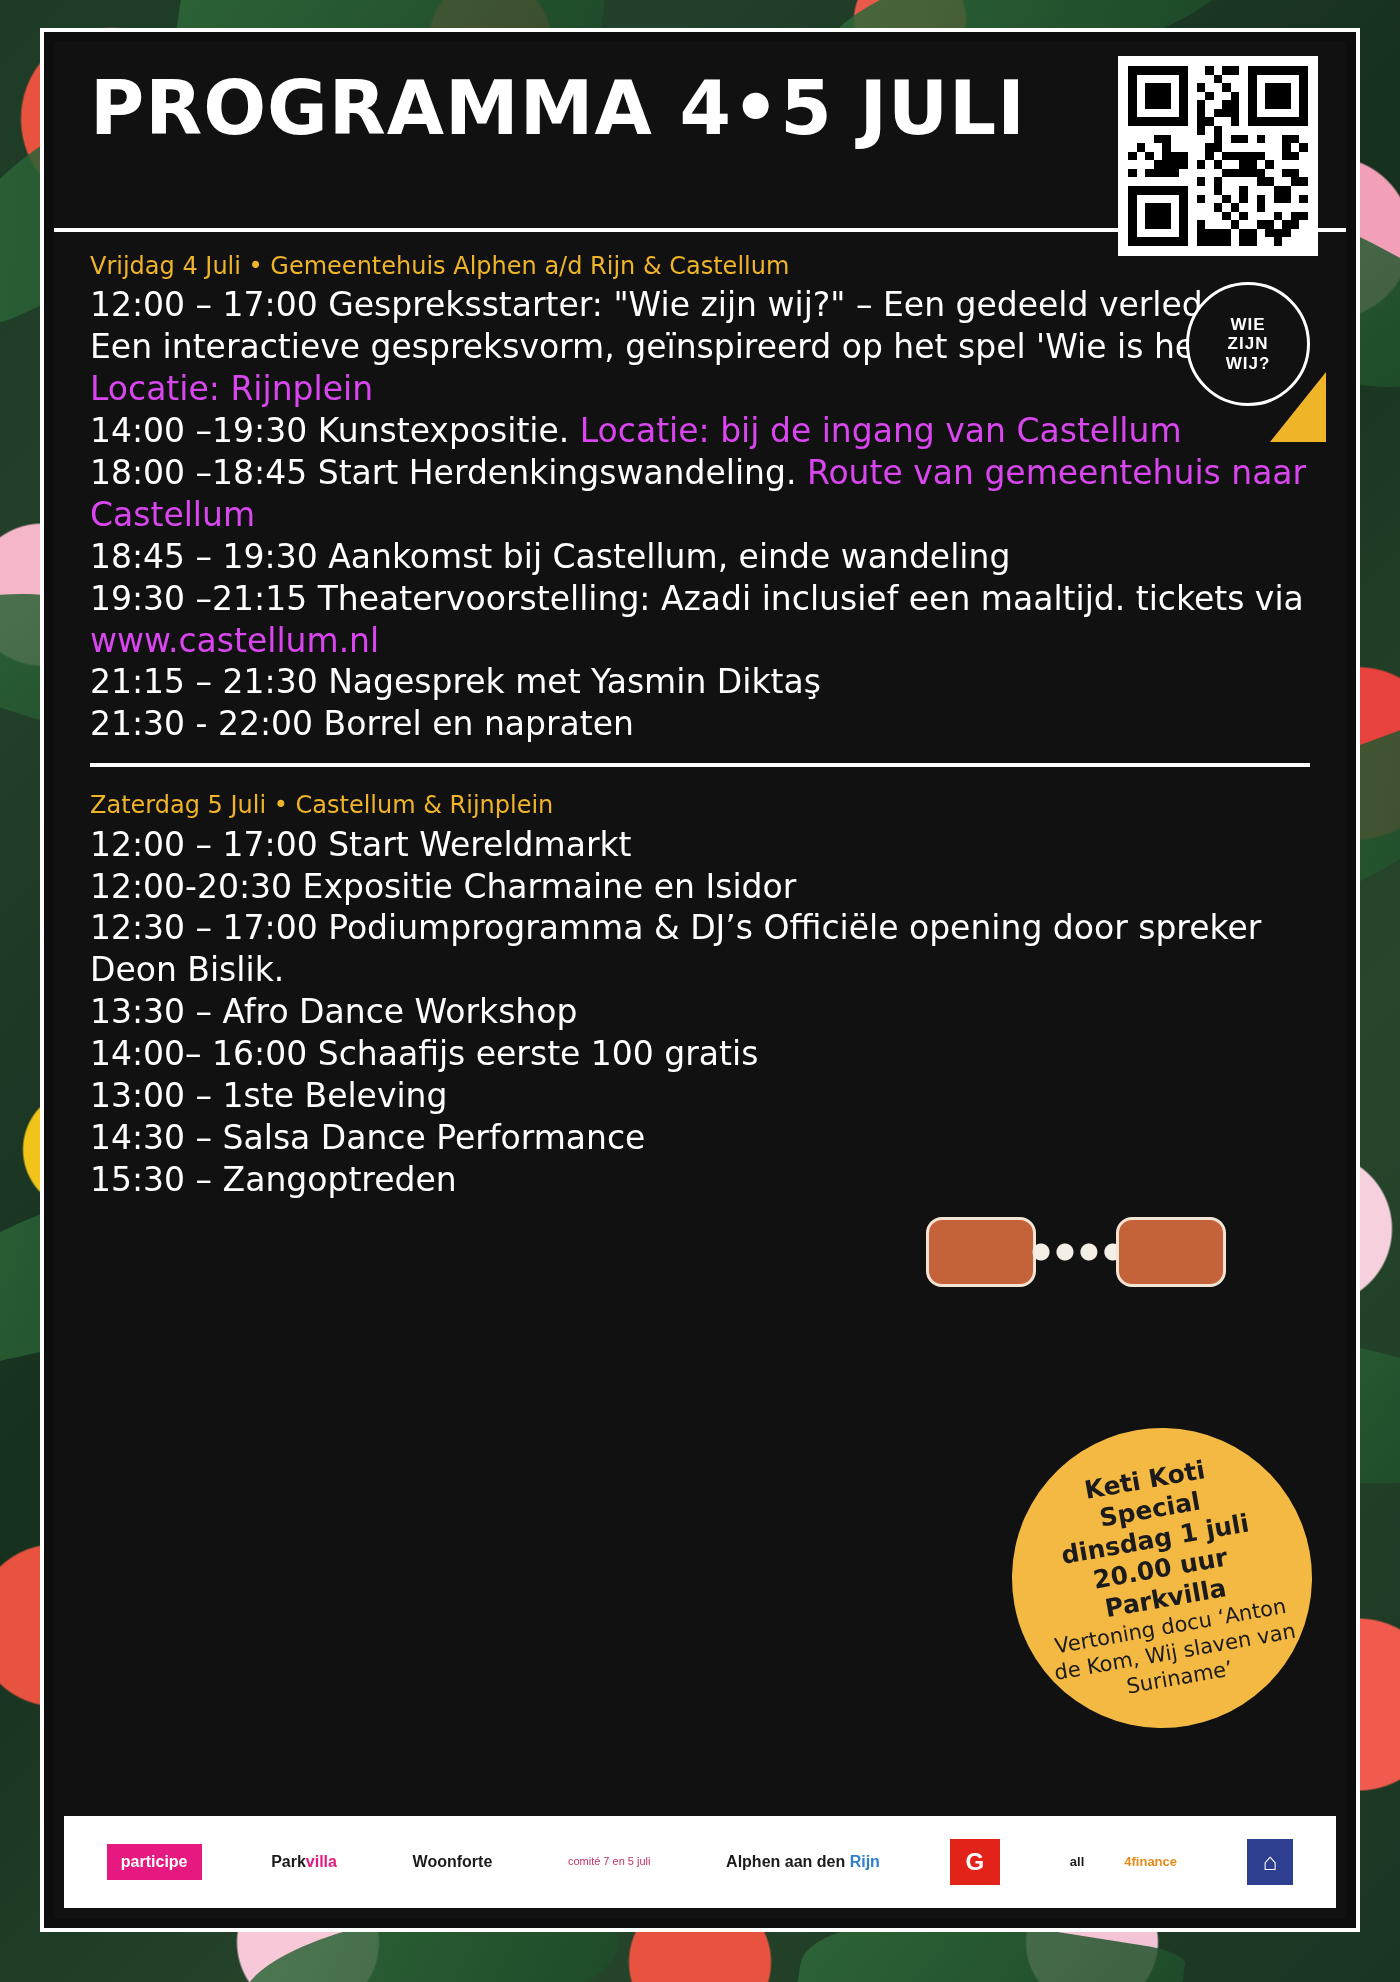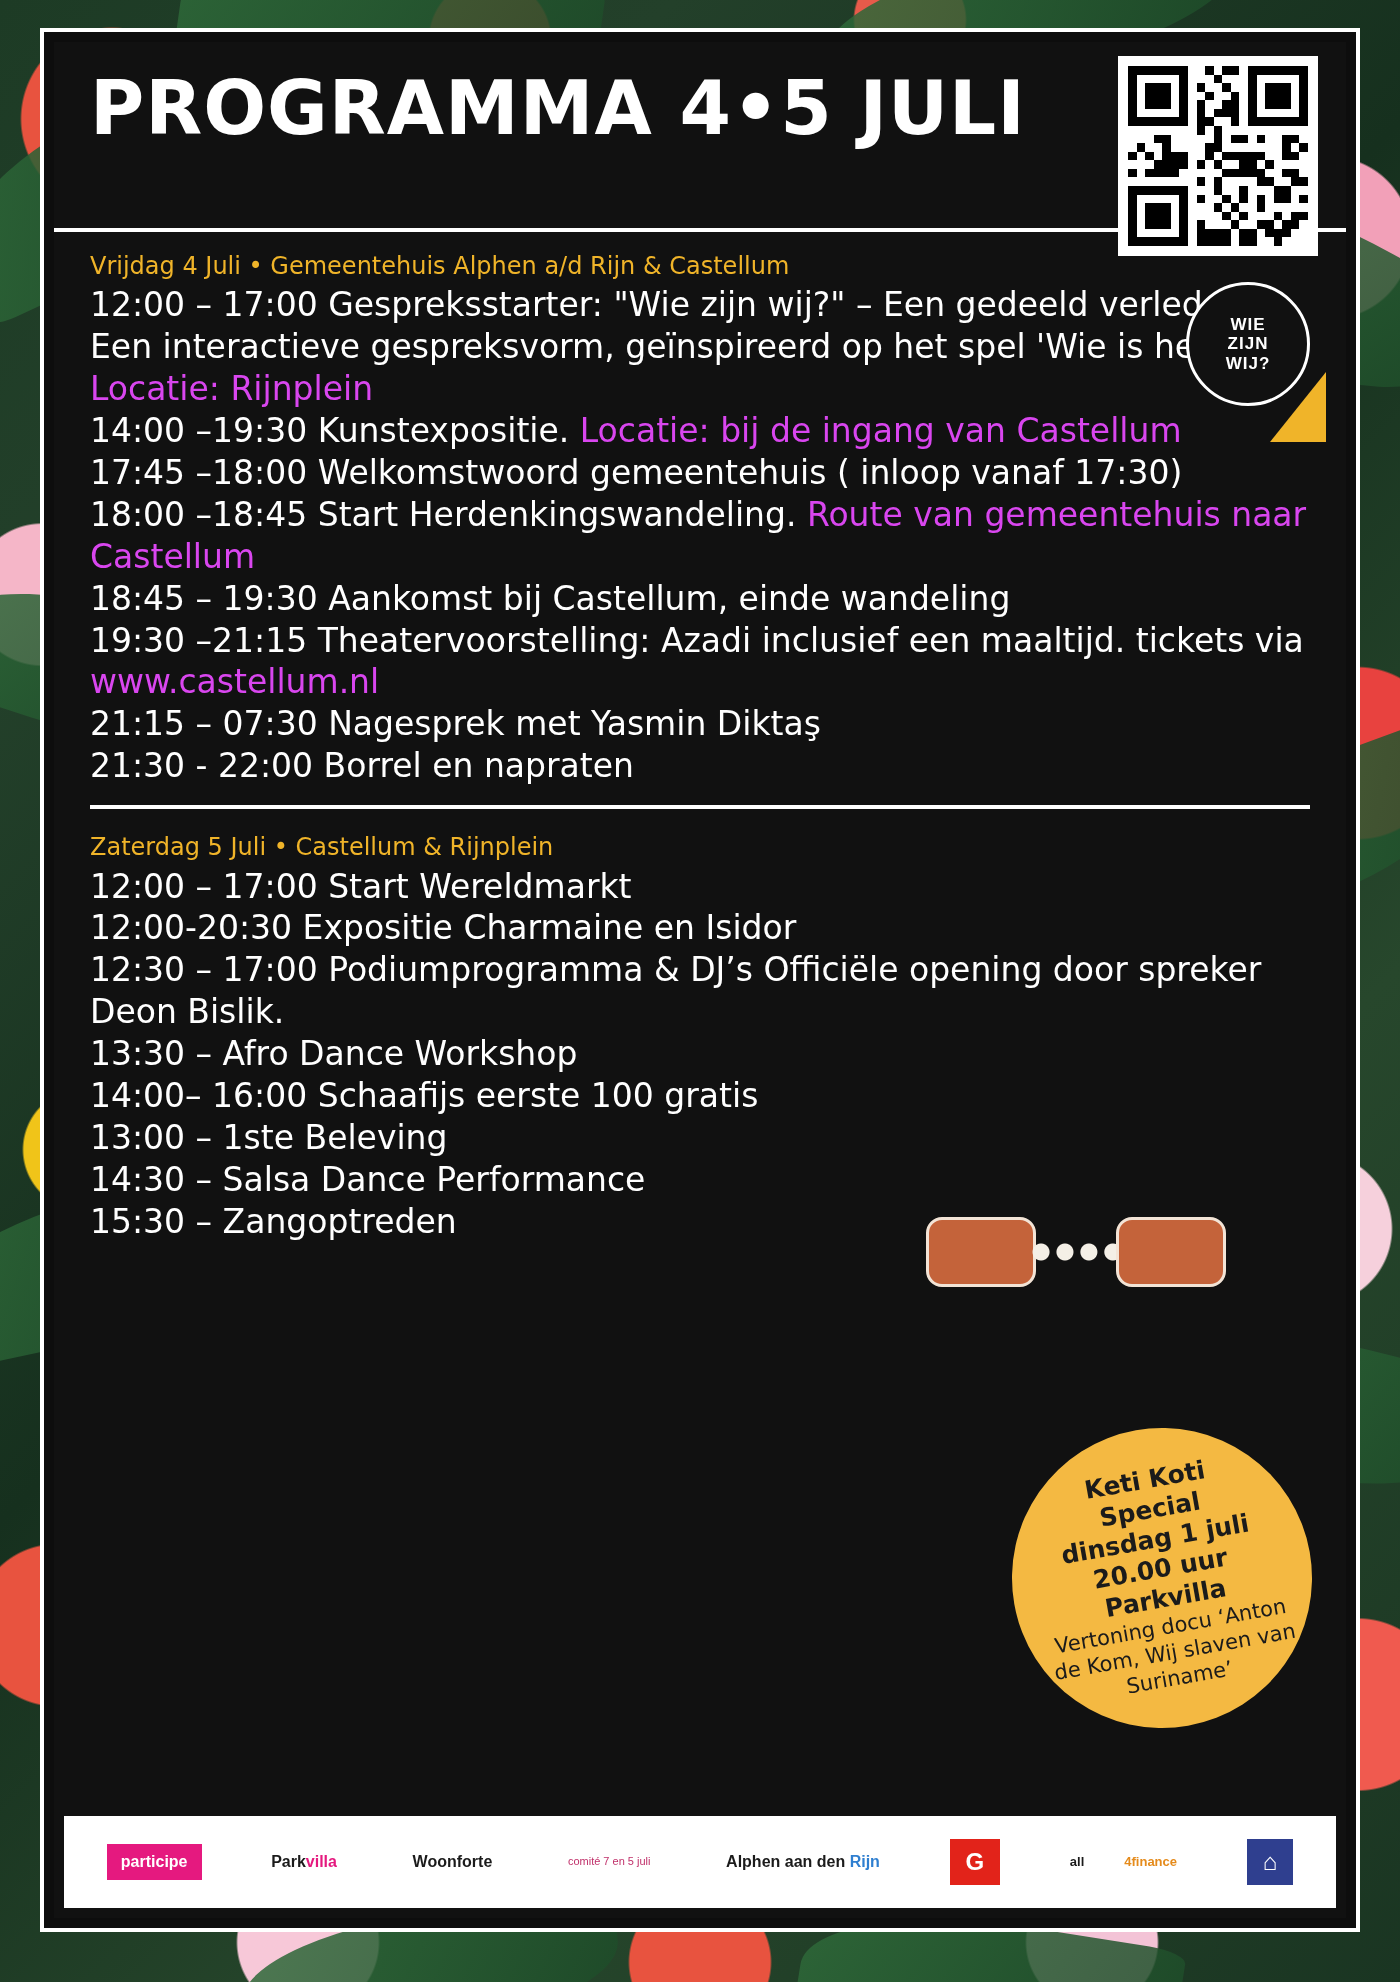--- a/index.html
+++ b/index.html
@@ -699,33 +699,30 @@
 
       <div class="day-section">
         <div class="day-title">Vrijdag 4 Juli • Gemeentehuis Alphen a/d Rijn &amp; Castellum</div>
         <p class="entry">
           <span>12:00 – 17:00 Gespreksstarter: "Wie zijn wij?" – Een gedeeld verleden Een interactieve gespreksvorm, geïnspireerd op het spel 'Wie is het? </span><span class="hl">Locatie: Rijnplein</span>
         </p>
         <p class="entry">
           <span>14:00 –19:30 Kunstexpositie. </span><span class="hl">Locatie: bij de ingang van Castellum</span>
         </p>
         <p class="entry">
-          <span>17:45 –18:00 Welkomstwoord gemeentehuis ( inloop vanaf 17:30)</span>
-        </p>
-        <p class="entry">
           <span>18:00 –18:45 Start Herdenkingswandeling. </span><span class="hl">Route van gemeentehuis naar Castellum</span>
         </p>
         <p class="entry">
           <span>18:45 – 19:30 Aankomst bij Castellum, einde wandeling</span>
         </p>
         <p class="entry">
           <span>19:30 –21:15 Theatervoorstelling: Azadi inclusief een maaltijd. tickets via </span><span class="hl">www.castellum.nl</span>
         </p>
         <p class="entry">
-          <span>21:15 – 07:30 Nagesprek met Yasmin Diktaş</span>
+          <span>21:15 – 21:30 Nagesprek met Yasmin Diktaş</span>
         </p>
         <p class="entry">
           <span>21:30 - 22:00 Borrel en napraten</span>
         </p>
         <div class="divider"></div>
       </div>
 
       <div class="day-section">
         <div class="day-title">Zaterdag 5 Juli • Castellum &amp; Rijnplein</div>
         <p class="entry">12:00 – 17:00 Start Wereldmarkt</p>

